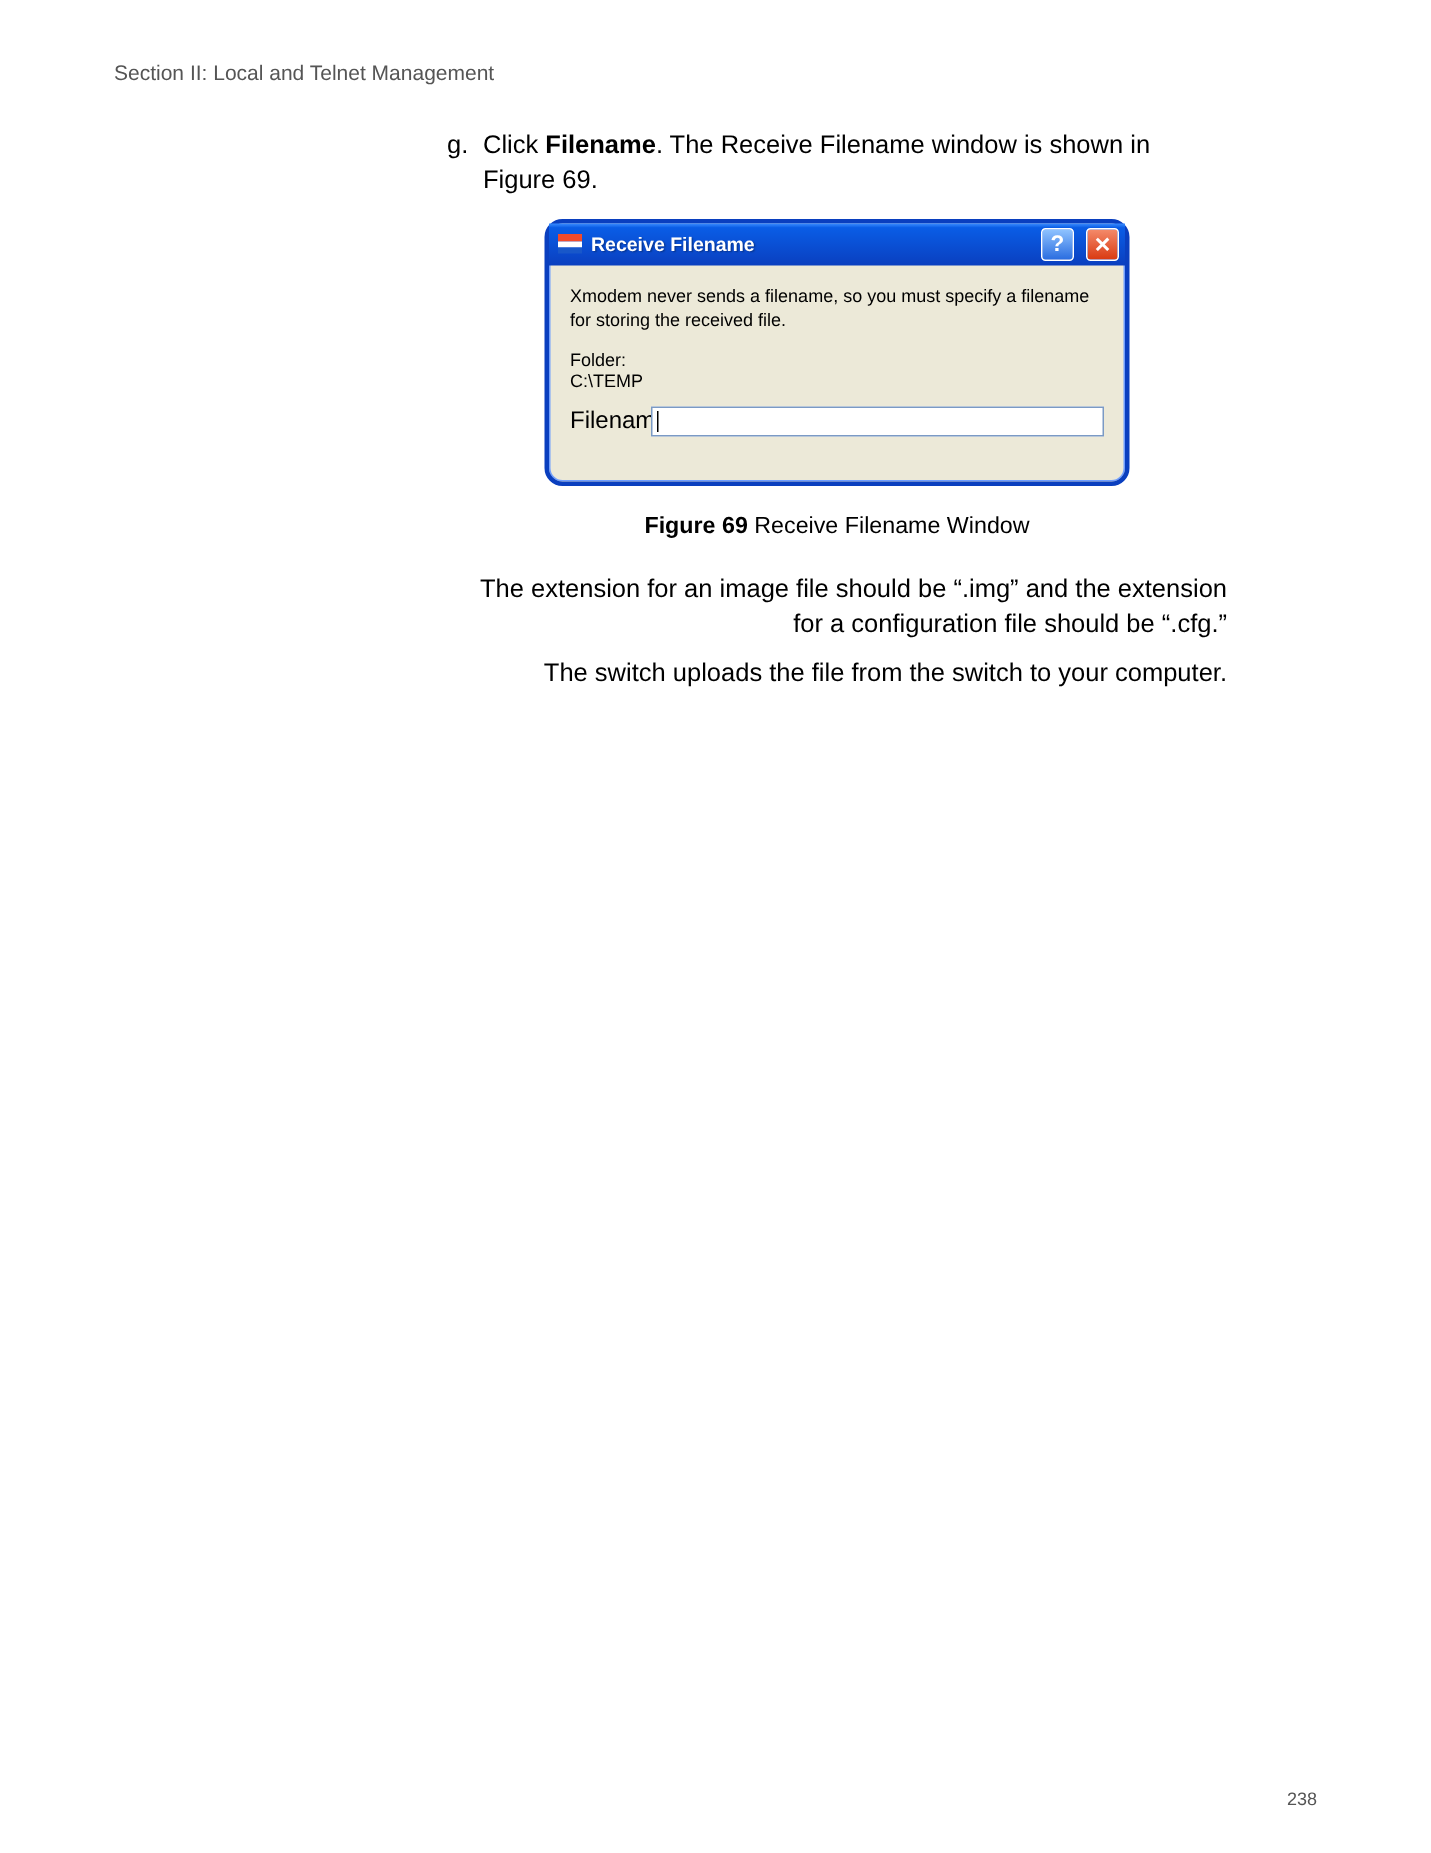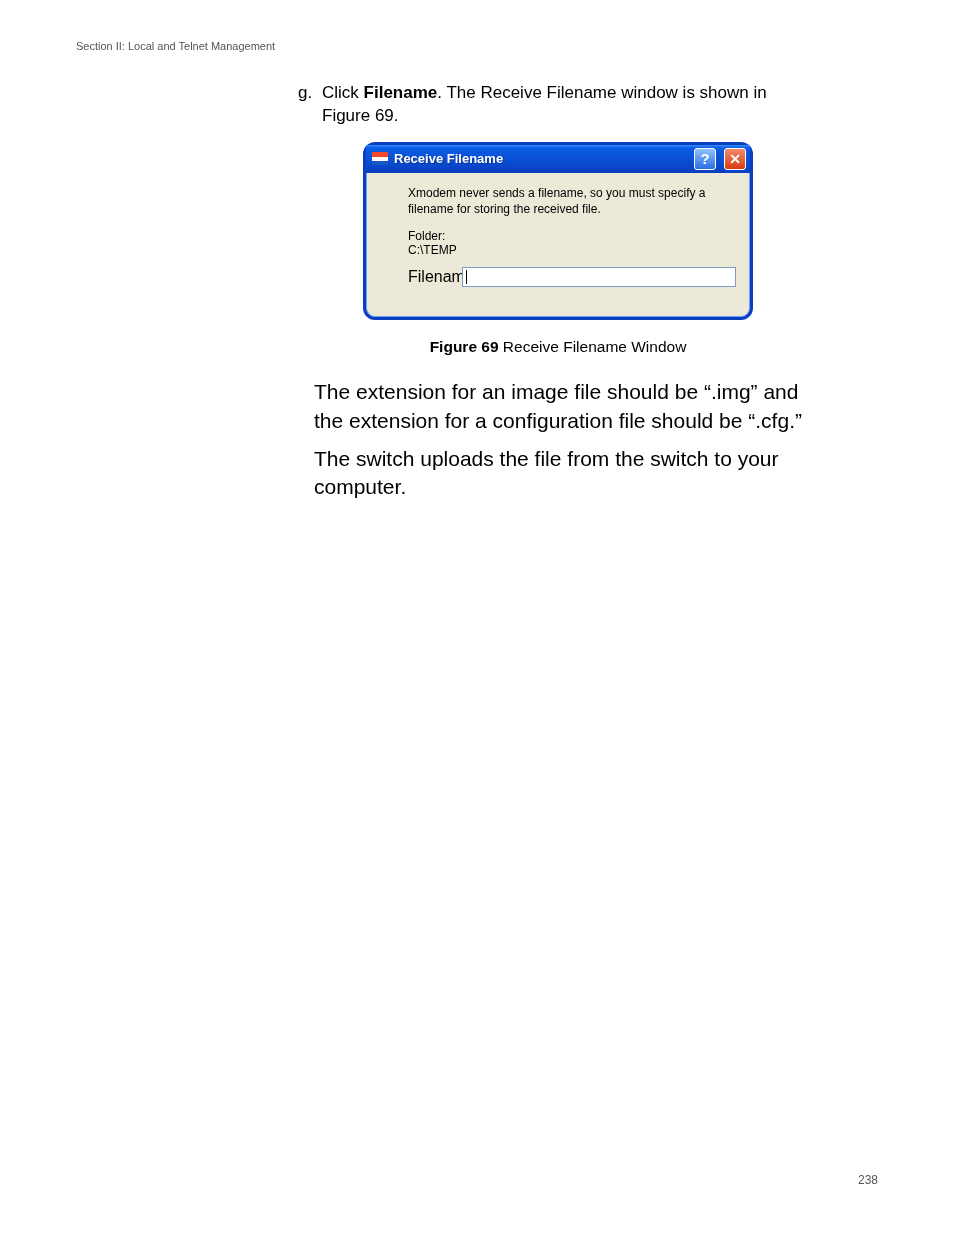--- a/index.html
+++ b/index.html
@@ -10,21 +10,21 @@
     width: 954px;
     height: 1235px;
     position: relative;
     color: #000;
   }
   .page {
     padding: 40px 76px 0 76px;
     box-sizing: border-box;
   }
   .section-header {
-    font-size: 11px;
+    font-size: 14px;
     color: #555;
     margin-bottom: 30px;
   }
   .content {
     margin-left: 222px;
     margin-right: 60px;
   }
   .list-row {
     display: flex;
     align-items: baseline;
@@ -101,21 +101,20 @@
     font-size: 15px;
   }
   .close-btn {
     background: linear-gradient(to bottom, #f48a6a, #d93a12);
     color: #fff;
     font-size: 14px;
     line-height: 1;
   }
   .dlg-body {
     padding: 12px 14px 14px 14px;
-    margin-left: 28px;
   }
   .dlg-msg {
     font-size: 12px;
     line-height: 1.35;
     margin-bottom: 12px;
   }
   .folder-row {
     display: flex;
     font-size: 12px;
     margin-bottom: 10px;
@@ -163,28 +162,29 @@
     align-items: center;
     justify-content: center;
     box-shadow: inset 0 0 0 1px #fff;
   }
   .figure-caption {
     text-align: center;
     font-size: 15.5px;
     margin: 0 0 22px 0;
   }
   .para {
-    font-size: 21px;
+    font-size: 17px;
     line-height: 1.35;
     margin: 0 0 10px 16px;
+    text-align: right;
   }
   .page-num {
     position: absolute;
     right: 76px;
-    bottom: 48px;
+    bottom: 29px;
     font-size: 12px;
     color: #555;
   }
 </style>
 </head>
 <body>
 
 <div class="page">
   <div class="section-header">Section II: Local and Telnet Management</div>
 

